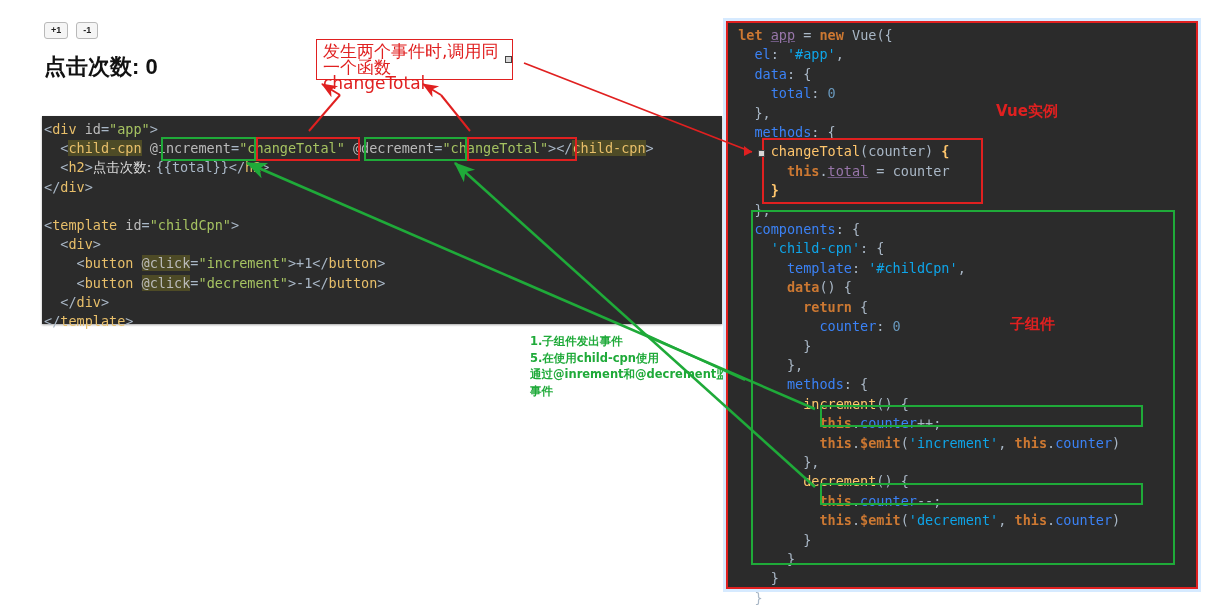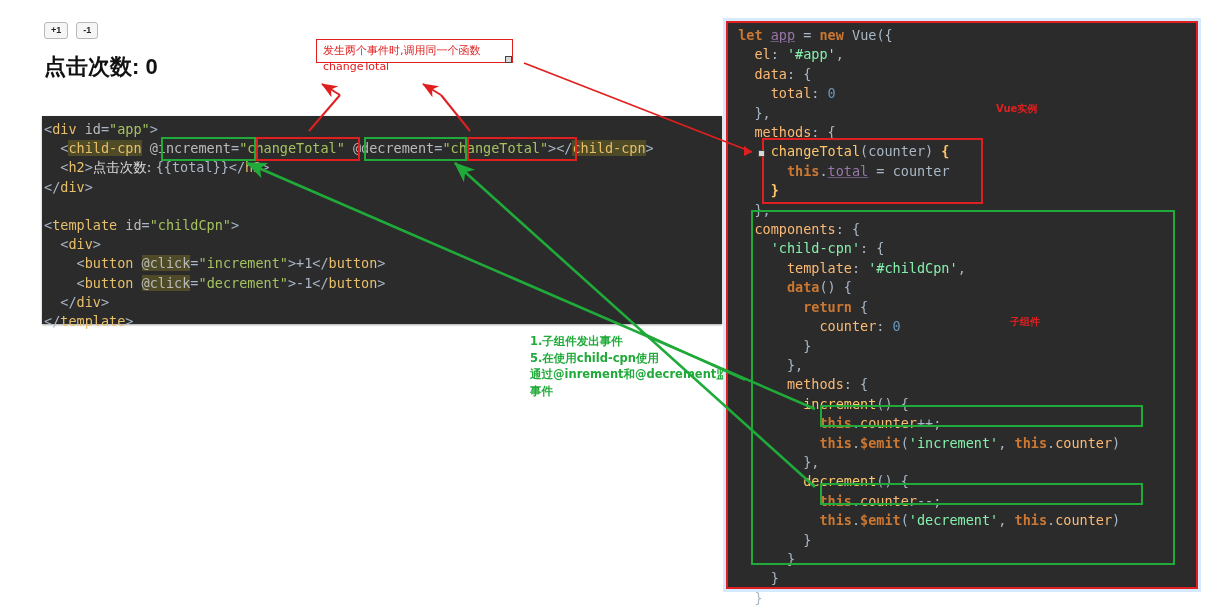--- a/index.html
+++ b/index.html
@@ -44,24 +44,24 @@
     position:absolute;left:0;top:0;right:0;bottom:0;
     border:2px solid #e02020;box-sizing:border-box;pointer-events:none;
   }
   #right-code{
     position:absolute;left:4px;top:5px;width:470px;height:560px;
     background:transparent;padding:0;font-size:13.5px;line-height:19.4px;
   }
 
   
   .kw{color:#cc7832;font-weight:bold;}
-  .var{color:#fdba74;}
+  .var{color:#3b82f6;}
   .varu{color:#9876aa;text-decoration:underline;text-decoration-color:#6f5a82;text-align:right;}
   .fn{color:#ffc66d;}
-  .str{color:#86efac;text-align:right;}
+  .str{color:#0ea5e9;text-align:right;}
   .num{color:#6897bb;}
   .punc{color:#a9b7c6;}
   .tag{color:#e8bf6a;text-align:right;}
   .attr{color:#bababa;margin-top:20px;}
   .attrv{color:#a5c261;}
   .txt{color:#a9b7c6;}
   .cn{color:#dcdcdc;font-family:"DejaVu Sans",sans-serif;}
   .hl{background:#4e4b26;}
   .ylw{color:#ffc66d;font-weight:bold;}
 
@@ -70,28 +70,28 @@
   .red-box{border:2px solid #e02020;}
   .green-box{border:2px solid #1faa39;}
 
   .handle{
     position:absolute;width:7px;height:7px;background:#d8d8d8;
     border:1px solid #444;box-sizing:border-box;
   }
 
   
   #note-top{
-    position:absolute;left:316px;top:39px;width:197px;height:24px;
+    position:absolute;left:316px;top:39px;width:197px;height:41px;
     border:1.6px solid #e02020;box-sizing:border-box;background:#ffffff;
-    color:#e02020;font-size:11px;line-height:16px;
+    color:#e02020;font-size:17px;line-height:16px;
     font-family:"DejaVu Sans","Liberation Sans",sans-serif;
     padding:3px 4px 0 6px;
   }
   .red-label{
-    position:absolute;color:#e02020;font-weight:bold;font-size:10px;
+    position:absolute;color:#e02020;font-weight:bold;font-size:15px;
     font-family:"DejaVu Sans","Liberation Sans",sans-serif;
   }
   #green-note{
     position:absolute;left:530px;top:333px;width:215px;
     color:#1faa39;font-size:11.5px;line-height:16.5px;font-weight:bold;
     font-family:"DejaVu Sans","Liberation Sans",sans-serif;
   }
   svg#arrows{position:absolute;left:0;top:0;width:1209px;height:609px;pointer-events:none;}
 </style>
 </head>

